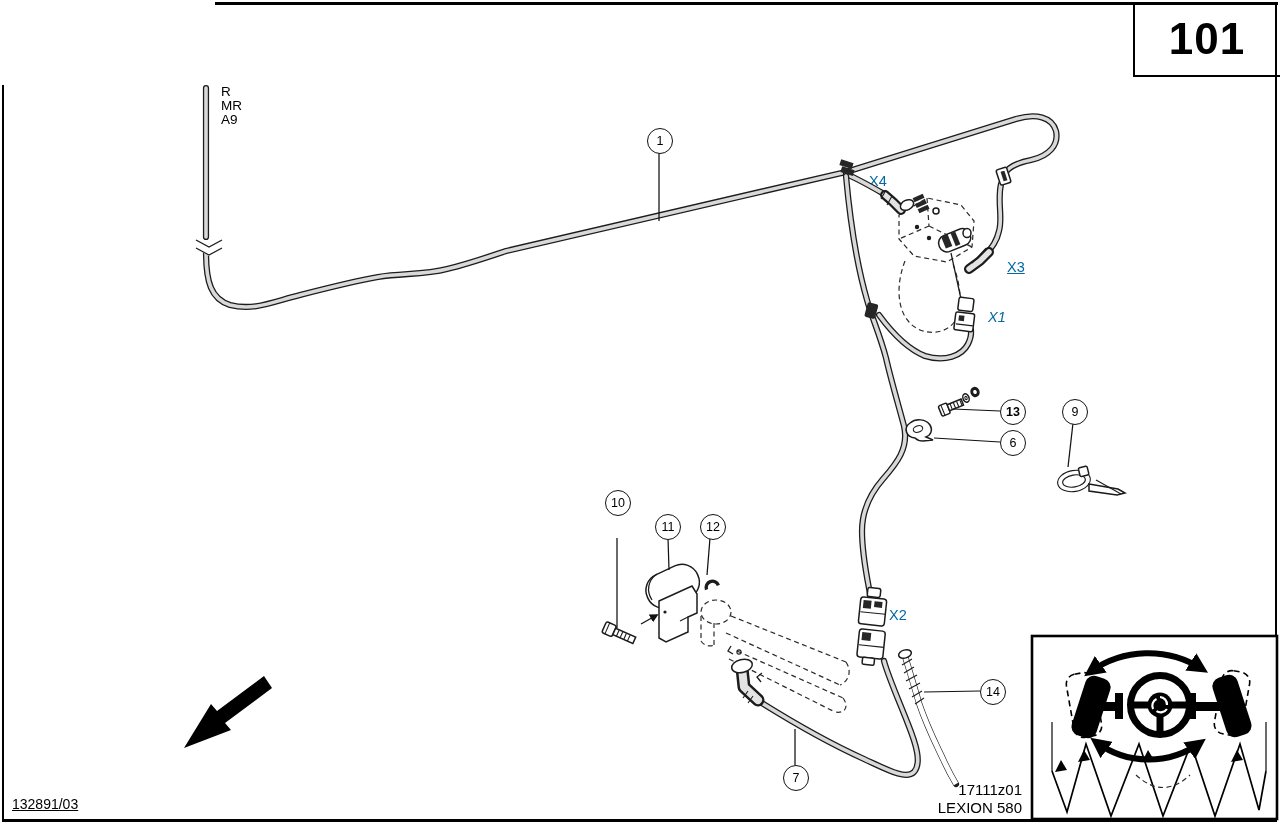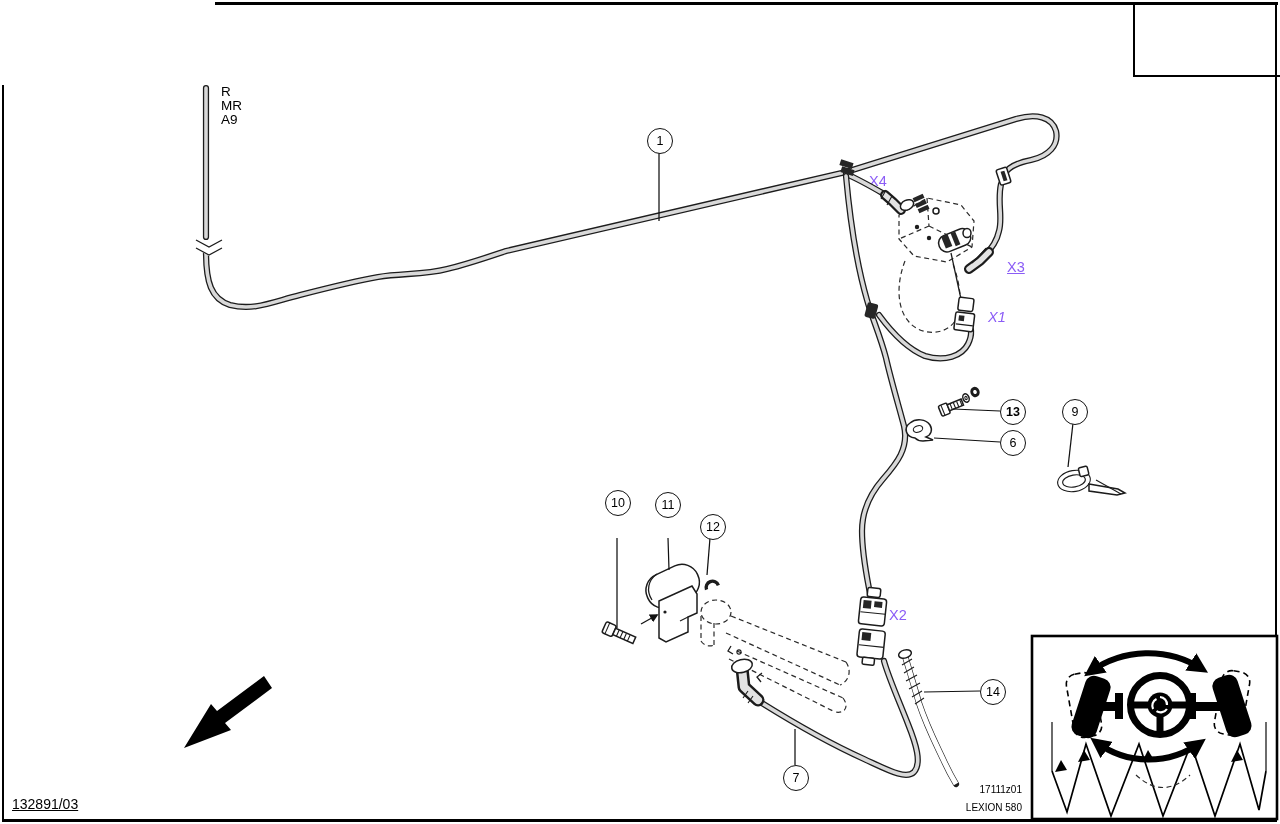--- a/index.html
+++ b/index.html
@@ -1,23 +1,23 @@
 <!DOCTYPE html>
 <html><head>
 <meta charset="utf-8">
 <style>
   html,body{margin:0;padding:0;background:#fff;}
   .page{position:relative;width:1280px;height:824px;background:#fff;overflow:hidden;
         font-family:"Liberation Sans",sans-serif;color:#000;}
   .frame{position:absolute;background:#000;}
-  .lbl{position:absolute;font-size:14px;line-height:14px;color:#8b5cf6;white-space:nowrap;}
+  .lbl{position:absolute;font-size:14px;line-height:14px;color:#0369a1;white-space:nowrap;}
   .pgnum{position:absolute;left:1147px;top:16px;width:120px;text-align:center;
          font-size:44px;line-height:46px;font-weight:bold;letter-spacing:1px;}
   .codes{position:absolute;left:880px;top:781px;width:142px;text-align:right;
-         font-size:10px;line-height:18px;}
+         font-size:15px;line-height:18px;}
   .catcode{position:absolute;left:12px;top:796px;font-size:14px;text-decoration:underline;}
   .portlabels{position:absolute;left:221px;top:85px;font-size:13.5px;line-height:14px;}
   .co{position:absolute;width:24px;height:24px;border:1.4px solid #111;border-radius:50%;
       background:#fff;font-size:12.5px;line-height:24px;text-align:center;z-index:5;}
   svg{position:absolute;left:0;top:0;z-index:1;}
   .ho{fill:none;stroke:#1c1c1c;stroke-width:6.2;stroke-linecap:round;stroke-linejoin:round;}
   .hi{fill:none;stroke:#d9d9d9;stroke-width:3.6;stroke-linecap:round;stroke-linejoin:round;}
   .hiw{fill:none;stroke:#fff;stroke-width:5;stroke-linecap:butt;}
   .eo{fill:none;stroke:#1c1c1c;stroke-width:10;stroke-linecap:round;stroke-linejoin:round;}
   .ei{fill:none;stroke:#e3e3e3;stroke-width:5.5;stroke-linecap:round;stroke-linejoin:round;}
@@ -282,25 +282,26 @@
         <path d="M 1096,742 A 88,88 0 0 0 1200,743" marker-start="url(#mA)" marker-end="url(#mA)"></path>
       </g>
     </g>
   </svg>
 
   <div class="co" style="left:647px;top:128px;">1</div>
   <div class="co" style="left:1000px;top:430px;">6</div>
   <div class="co" style="left:783px;top:765px;">7</div>
   <div class="co" style="left:1062px;top:399px;">9</div>
   <div class="co" style="left:605px;top:490px;">10</div>
-  <div class="co" style="left:655px;top:492px;">11</div>
+  <div class="co" style="left:655px;top:514px;">11</div>
   <div class="co" style="left:700px;top:514px;">12</div>
   <div class="co" style="left:1000px;top:399px;font-weight:bold;">13</div>
   <div class="co" style="left:980px;top:679px;">14</div>
 
+  <div class="pgnum">101</div>
 
   <div class="portlabels">
     <div>R</div>
     <div>MR</div>
     <div>A9</div>
   </div>
 
   <div class="lbl" style="left:869px;top:174px;font-size:14.5px;">X4</div>
   <div class="lbl" style="left:1007px;top:260px;font-size:14.5px;text-decoration:underline;">X3</div>
   <div class="lbl" style="left:988px;top:310px;font-size:14.5px;font-style:italic;">X1</div>

